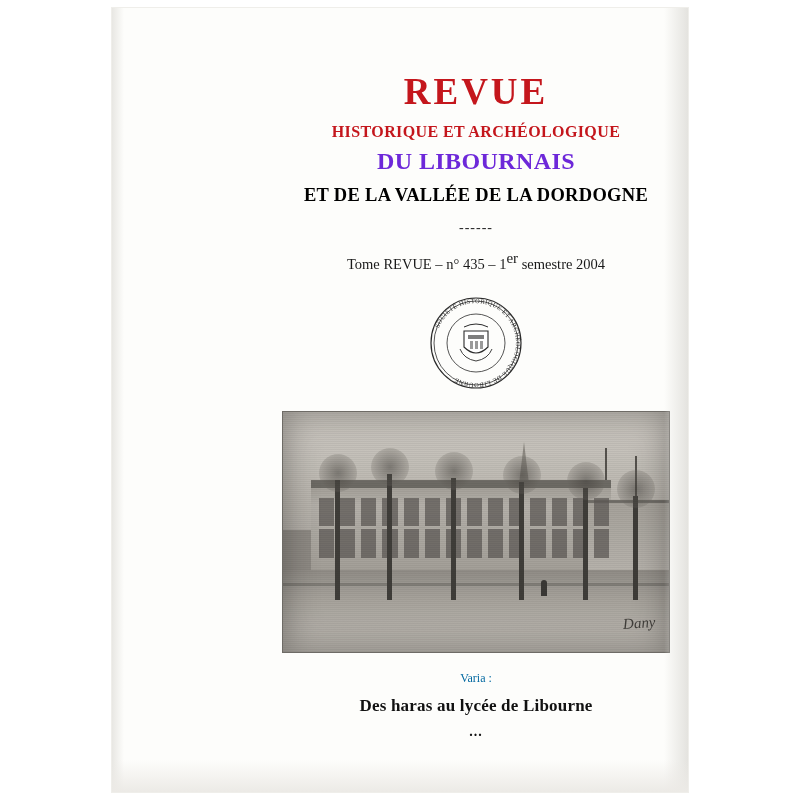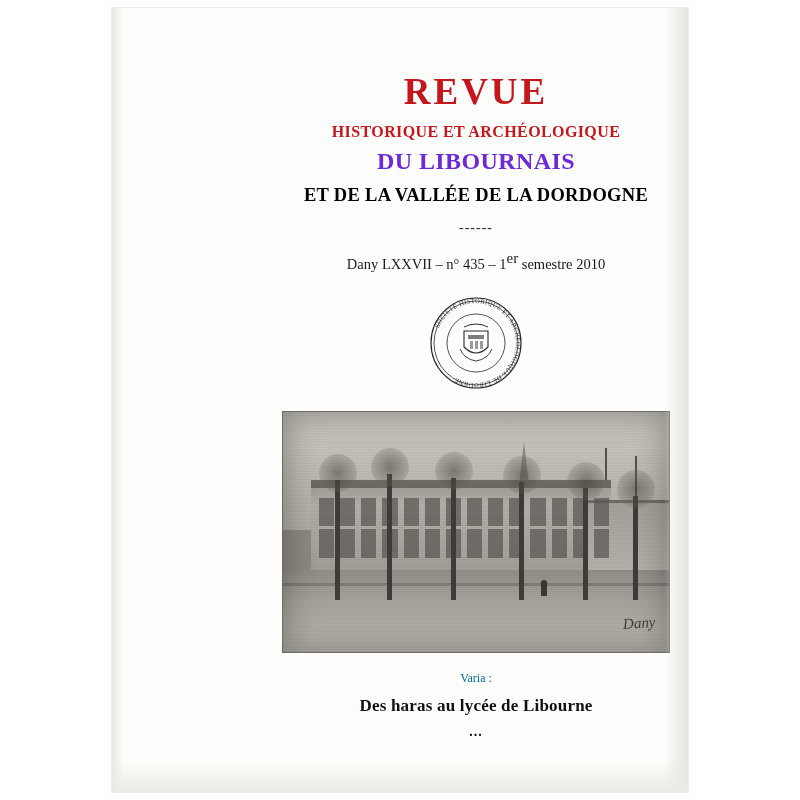--- a/index.html
+++ b/index.html
@@ -294,21 +294,21 @@
     <div class="content">
 
       <div class="title-main">REVUE</div>
       <div class="title-line2">HISTORIQUE ET ARCHÉOLOGIQUE</div>
       <div class="title-line3">DU LIBOURNAIS</div>
       <div class="subtitle">ET DE LA VALLÉE DE LA DORDOGNE</div>
 
       <div class="rule-dashes">------</div>
 
       <div class="issue-line">
-        <span>Dany LXXVII</span><span> – </span><span>n° 435</span><span> – </span><span>1</span><sup>er</sup><span> semestre 2010</span>
+        <span>Tome REVUE</span><span> – </span><span>n° 435</span><span> – </span><span>1</span><sup>er</sup><span> semestre 2004</span>
       </div>
 
       <div class="seal-wrap">
         <div class="seal">
           <svg width="104" height="104" viewBox="0 0 104 104" aria-hidden="true">
             <defs>
               <path id="sealCircle" d="M 52,52 m -40,0 a 40,40 0 1,1 80,0 a 40,40 0 1,1 -80,0"></path>
             </defs>
             <circle cx="52" cy="52" r="45" fill="none" stroke="#2b2b2b" stroke-width="1.2"></circle>
             <circle cx="52" cy="52" r="42" fill="none" stroke="#2b2b2b" stroke-width="0.8"></circle>

